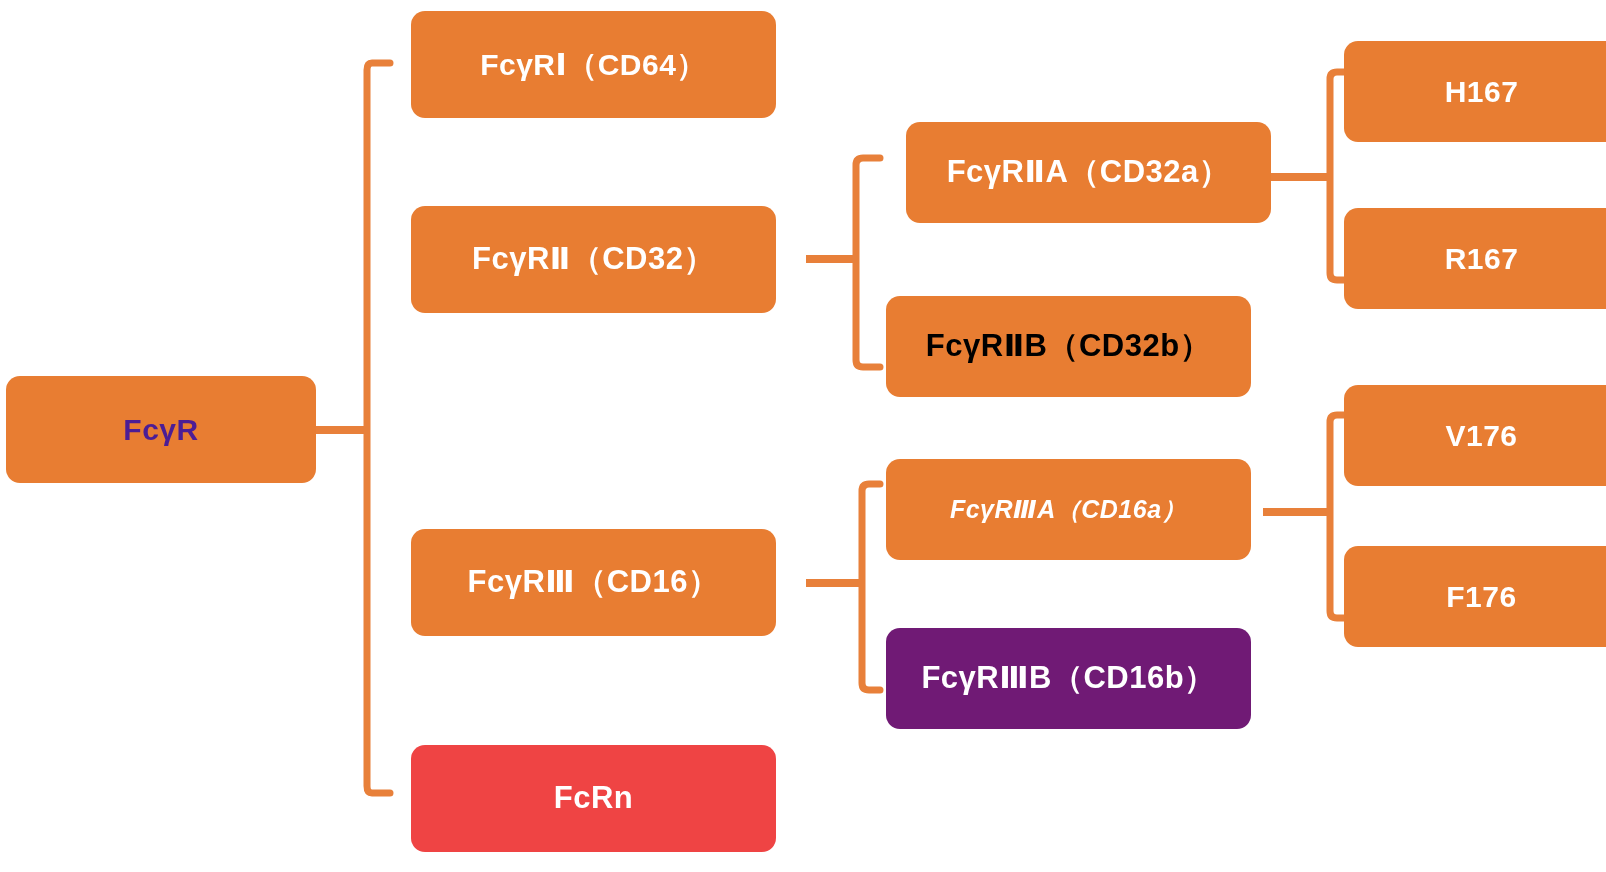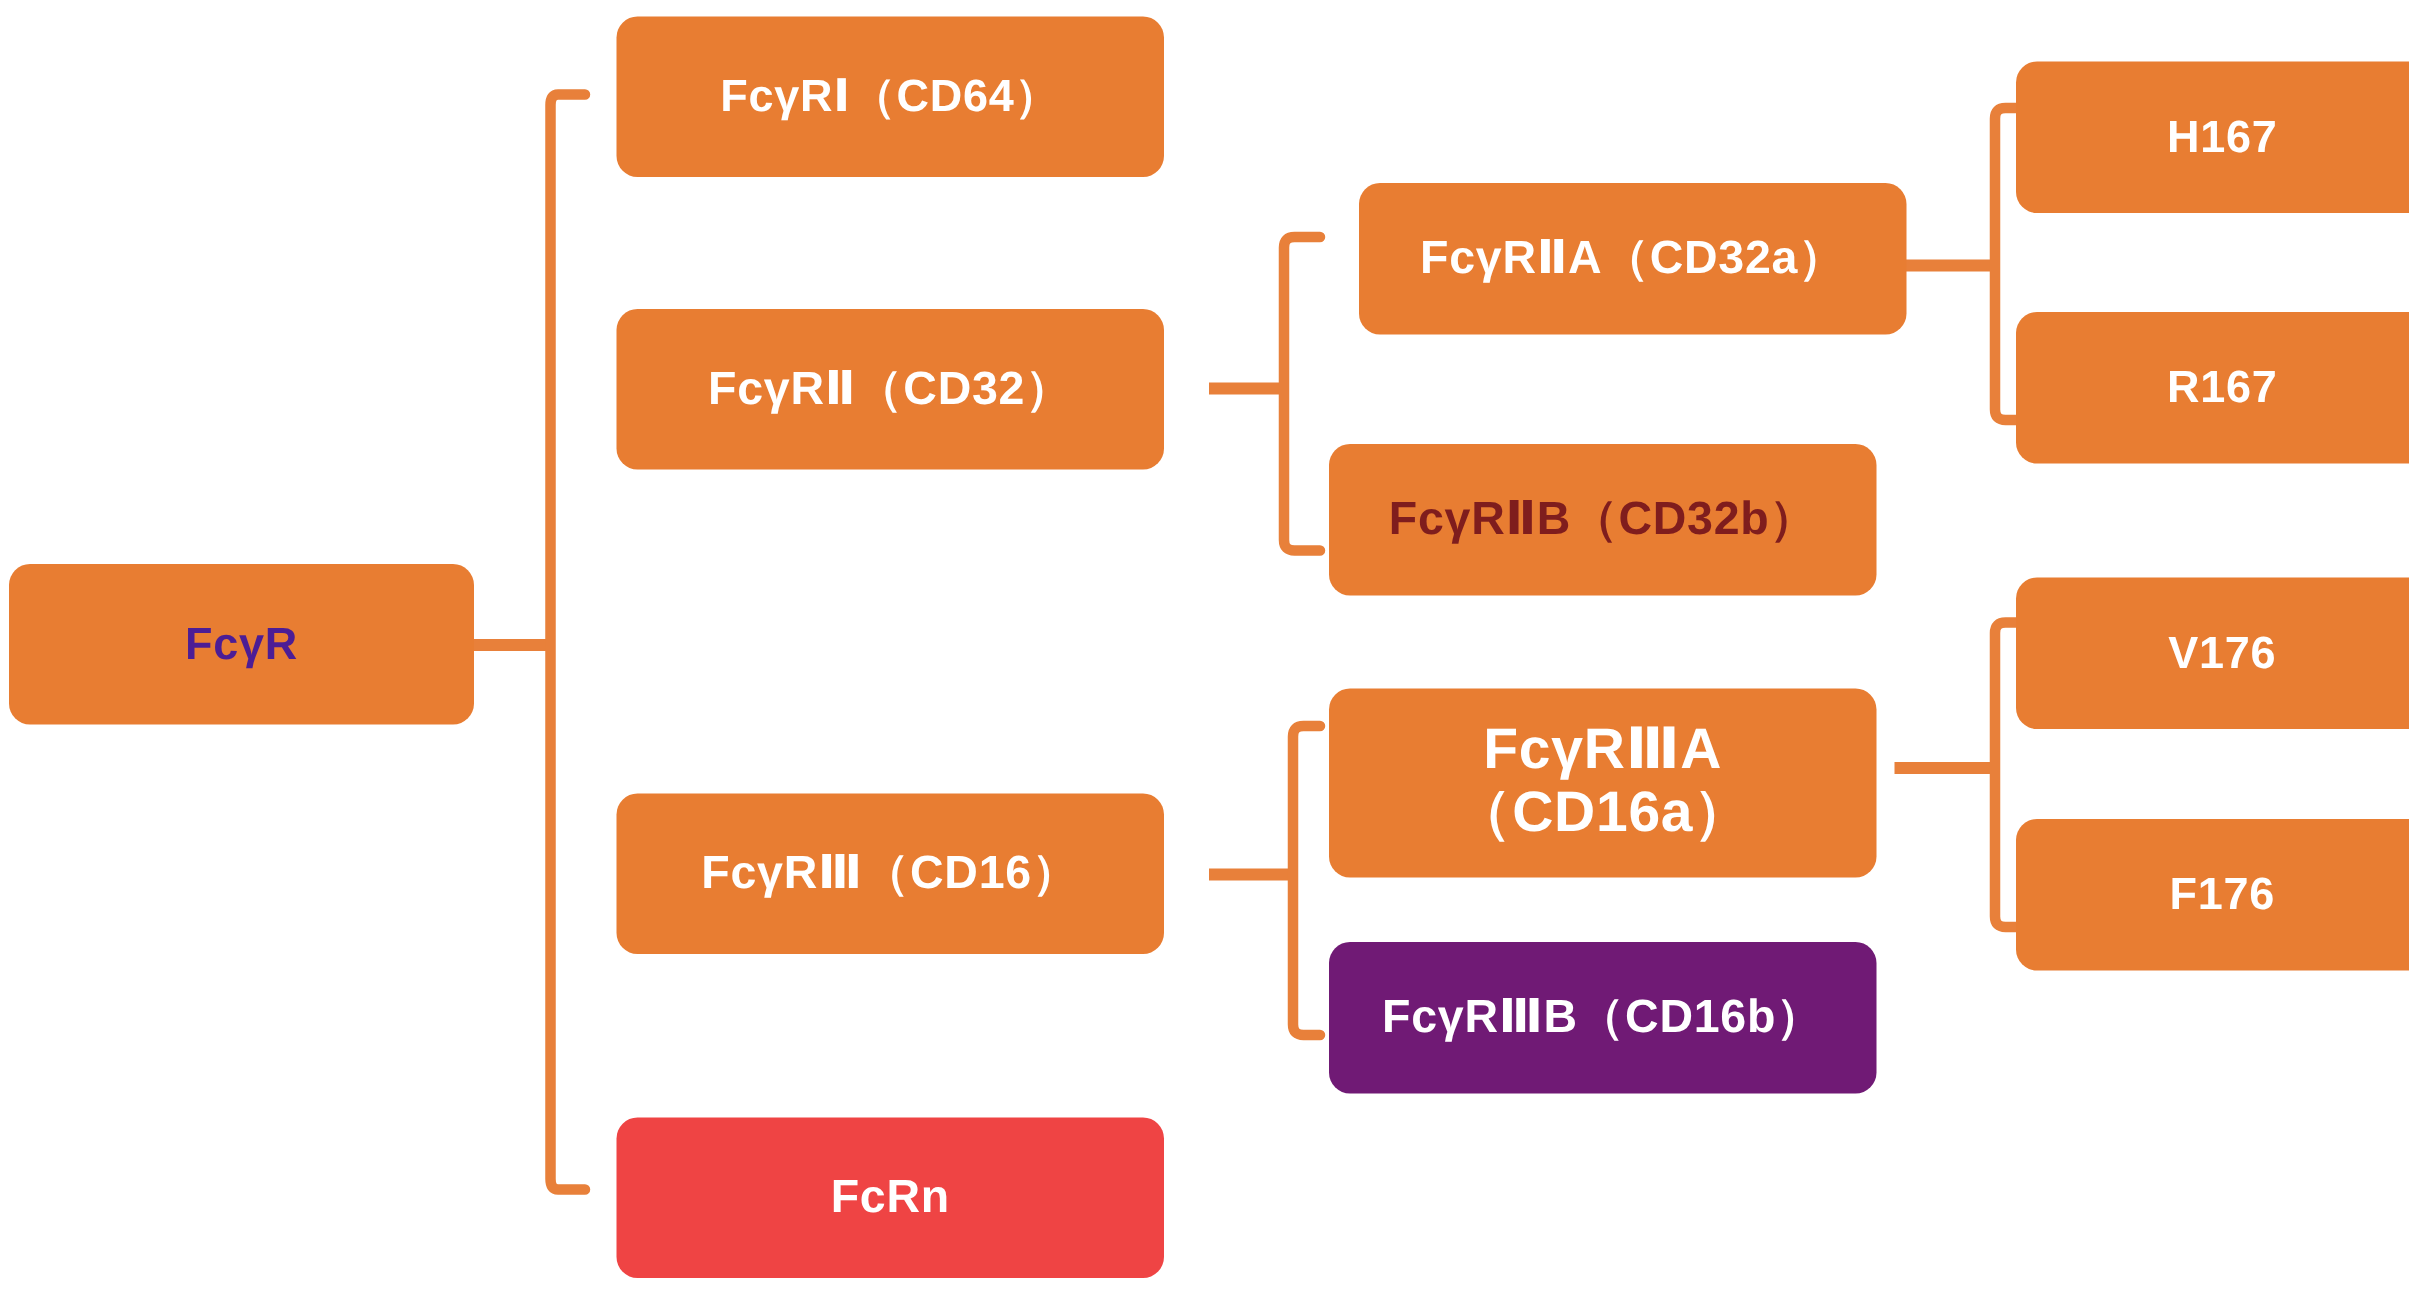--- a/index.html
+++ b/index.html
@@ -32,21 +32,21 @@
   }
   
   #node-fcgr        { left: 6px;   top: 376px; width: 310px; height: 107px; font-size: 30px; }
   #node-fcgr1       { left: 411px; top: 11px;  width: 365px; height: 107px; font-size: 30px; }
   #node-fcgr2       { left: 411px; top: 206px; width: 365px; height: 107px; font-size: 31px; }
   #node-fcgr3       { left: 411px; top: 529px; width: 365px; height: 107px; font-size: 31px; }
   #node-fcrn        { left: 411px; top: 745px; width: 365px; height: 107px; font-size: 31px; }
 
   #node-fcgr2a      { left: 886px; top: 122px; width: 365px; height: 101px; font-size: 31px; margin-left: 20px; }
   #node-fcgr2b      { left: 886px; top: 296px; width: 365px; height: 101px; font-size: 31px; }
-  #node-fcgr3a      { left: 886px; top: 459px; width: 365px; height: 126px; font-size: 38px; }
+  #node-fcgr3a      { left: 886px; top: 459px; width: 365px; height: 101px; font-size: 25px; font-style: italic; }
   #node-fcgr3b      { left: 886px; top: 628px; width: 365px; height: 101px; font-size: 31px; }
 
   #node-h167        { left: 1344px; top: 41px;  width: 275px; height: 101px; font-size: 30px; }
   #node-r167        { left: 1344px; top: 208px; width: 275px; height: 101px; font-size: 30px; }
   #node-v176        { left: 1344px; top: 385px; width: 275px; height: 101px; font-size: 30px; }
   #node-f176        { left: 1344px; top: 546px; width: 275px; height: 101px; font-size: 30px; }
 
   
   #connectors {
     position: absolute;
@@ -99,21 +99,21 @@
   <div class="node" id="node-fcgr1" style="background: rgb(232, 125, 50); color: rgb(255, 255, 255);">FcγRⅠ（CD64）</div>
 
   <div class="node" id="node-fcgr2" style="background: rgb(232, 125, 50); color: rgb(255, 255, 255);">FcγRⅡ（CD32）</div>
 
   <div class="node" id="node-fcgr3" style="background: rgb(232, 125, 50); color: rgb(255, 255, 255);">FcγRⅢ（CD16）</div>
 
   <div class="node" id="node-fcrn" style="background: #ef4444; color: rgb(255, 255, 255);">FcRn</div>
 
   <div class="node" id="node-fcgr2a" style="background: rgb(232, 125, 50); color: rgb(255, 255, 255);">FcγRⅡA（CD32a）</div>
 
-  <div class="node" id="node-fcgr2b" style="background: rgb(232, 125, 50); color: #7f1d1d;">FcγRⅡB（CD32b）</div>
+  <div class="node" id="node-fcgr2b" style="background: rgb(232, 125, 50); color: #000000;">FcγRⅡB（CD32b）</div>
 
   <div class="node" id="node-fcgr3a" style="background: rgb(232, 125, 50); color: rgb(255, 255, 255);">FcγRⅢA（CD16a）</div>
 
   <div class="node" id="node-fcgr3b" style="background: #701a75; color: rgb(255, 255, 255);">FcγRⅢB（CD16b）</div>
 
   <div class="node" id="node-h167" style="background: rgb(232, 125, 50); color: rgb(255, 255, 255);">H167</div>
 
   <div class="node" id="node-r167" style="background: rgb(232, 125, 50); color: rgb(255, 255, 255);">R167</div>
 
   <div class="node" id="node-v176" style="background: rgb(232, 125, 50); color: rgb(255, 255, 255);">V176</div>

